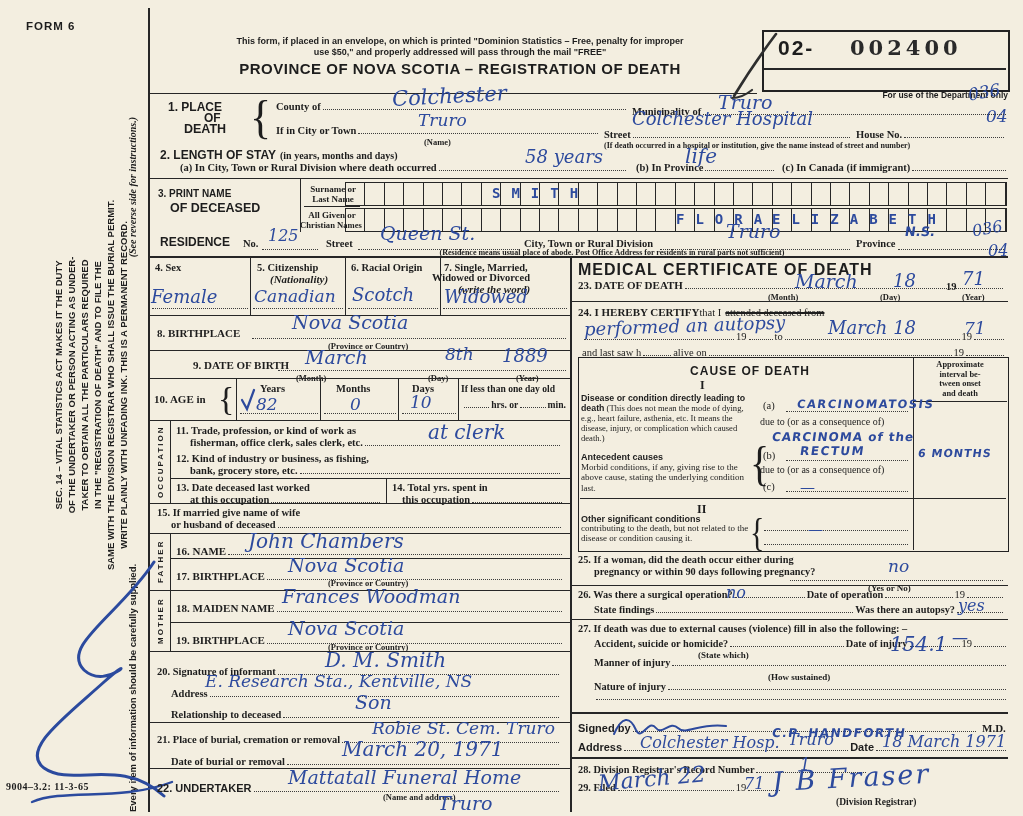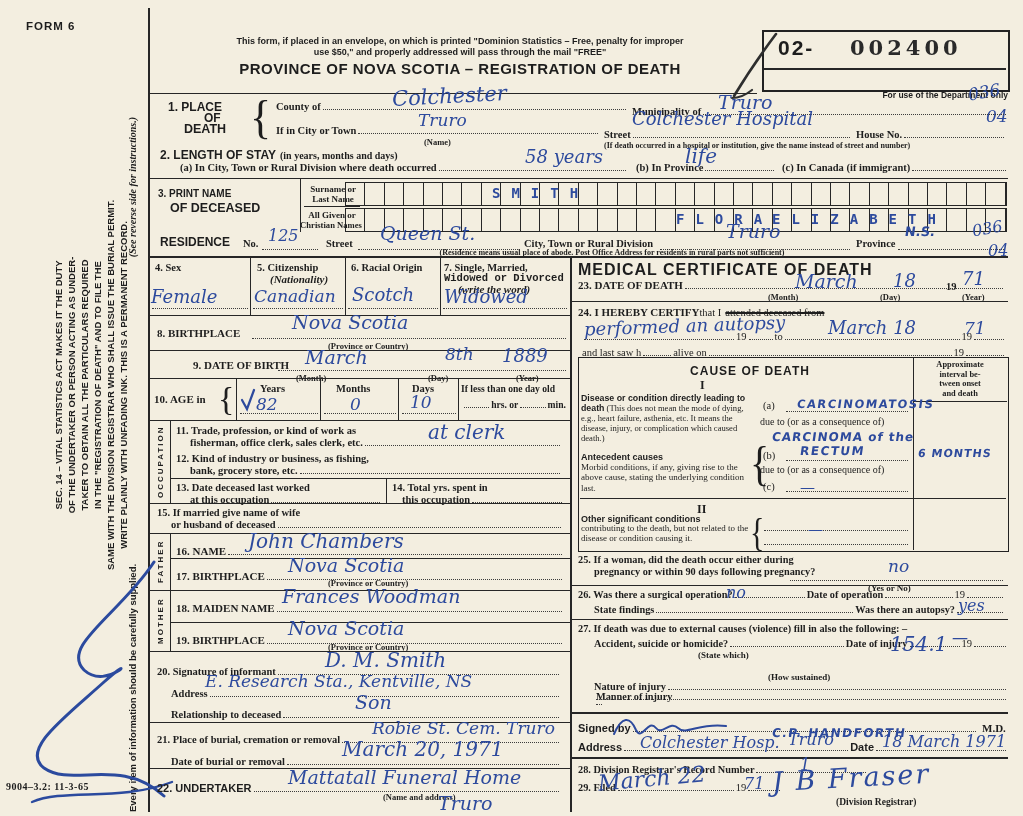--- a/index.html
+++ b/index.html
@@ -178,21 +178,21 @@
   
   <div style="display:contents">
     <div class="vl" style="left:250px;top:258px;height:57px;"></div>
     <div class="vl" style="left:345px;top:258px;height:57px;"></div>
     <div class="vl" style="left:440px;top:258px;height:57px;"></div>
     <span class="ab ser" style="left:155px;top:262px;">4. Sex</span>
     <span class="ab ser" style="left:257px;top:262px;">5. Citizenship</span>
     <span class="ab smi" style="left:270px;top:273px;">(Nationality)</span>
     <span class="ab ser" style="left:351px;top:262px;">6. Racial Origin</span>
     <span class="ab ser" style="left:444px;top:262px;">7. Single, Married,</span>
-    <span class="ab ser" style="left:444px;top:272px;font-family:Liberation Mono, monospace;">Widowed or Divorced</span>
+    <span class="ab ser" style="left:432px;top:272px;">Widowed or Divorced</span>
     <span class="ab smi" style="left:458px;top:283px;">(write the word)</span>
     <div class="d" style="left:152px;top:308px;width:96px;"></div>
     <div class="d" style="left:253px;top:308px;width:90px;"></div>
     <div class="d" style="left:348px;top:308px;width:90px;"></div>
     <div class="d" style="left:443px;top:308px;width:124px;"></div>
     <span class="ab hw" style="left:151px;top:286px;font-size:18px;">Female</span>
     <span class="ab hw" style="left:254px;top:286px;font-size:17px;">Canadian</span>
     <span class="ab hw" style="left:352px;top:284px;font-size:18px;">Scotch</span>
     <span class="ab hw" style="left:444px;top:286px;font-size:18px;">Widowed</span>
     <div class="hl" style="left:150px;top:315px;width:420px;"></div>
@@ -471,21 +471,21 @@
     <span class="ab hw" style="left:952px;top:628px;font-size:16px;">—</span>
     <div class="fl" style="left:594px;top:638px;width:414px;">
       <span class="ser" style="font-size:10.3px;">Accident, suicide or homicide?</span>
       <span class="dots"></span>
       <span class="ser" style="font-size:10.3px;">Date of injury</span>
       <span class="dots" style="flex:0 0 50px;"></span>
       <span class="sern">19</span>
       <span class="dots" style="flex:0 0 32px;"></span>
     </div>
     <span class="ab sm" style="left:698px;top:650px;font-size:9px;">(State which)</span>
-    <div class="fl" style="left:594px;top:691px;width:414px;flex-direction:column;">
+    <div class="fl" style="left:594px;top:657px;width:414px;">
       <span class="ser" style="font-size:10.3px;">Manner of injury</span>
       <span class="dots"></span>
     </div>
     <span class="ab sm" style="left:768px;top:672px;font-size:9px;">(How sustained)</span>
     <span class="ab hw" style="left:890px;top:632px;font-size:20px;">154.1</span>
     <div class="fl" style="left:594px;top:681px;width:414px;">
       <span class="ser" style="font-size:10.3px;">Nature of injury</span>
       <span class="dots"></span>
     </div>
     <div class="fl" style="left:594px;top:697px;width:414px;">

